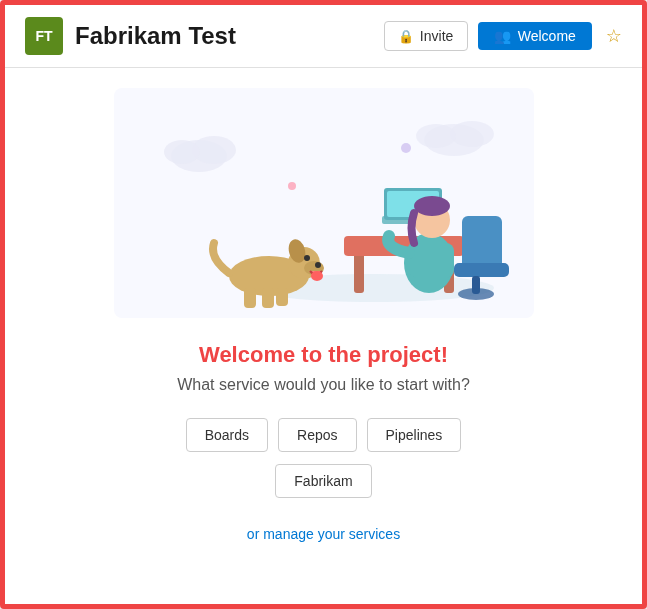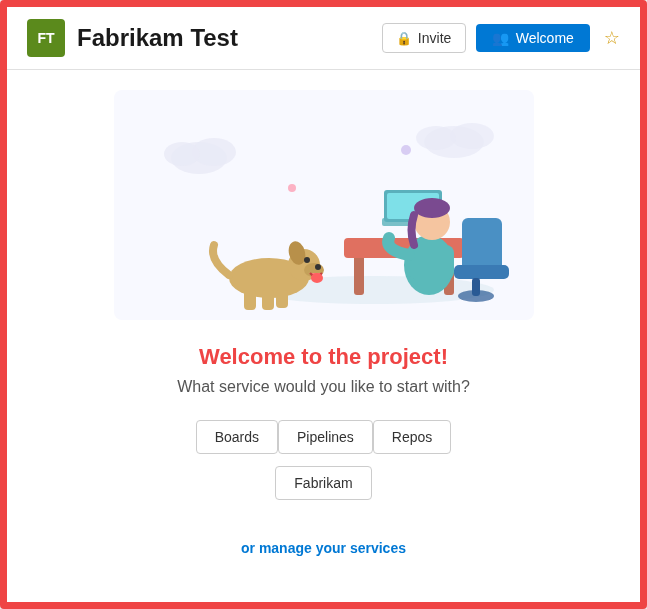--- a/index.html
+++ b/index.html
@@ -8,21 +8,21 @@
       background: #f5f5f5;
       display: flex;
       justify-content: center;
       align-items: center;
       min-height: 100vh;
     }
     .window {
       width: 647px;
       min-height: 609px;
       background: #fff;
-      border: 7px solid #ef4444;
+      border: 5px solid #ef4444;
       border-radius: 4px;
       overflow: hidden;
       box-shadow: 0 2px 8px rgba(0,0,0,0.1);
     }
     
     .header {
       display: flex;
       align-items: center;
       padding: 12px 20px;
       border-bottom: 1px solid #e0e0e0;
@@ -117,41 +117,41 @@
     }
     .welcome-subtitle {
       font-size: 16px;
       color: #555;
       margin-bottom: 24px;
       text-align: center;
     }
     
     .services-row {
       display: flex;
+      gap: 10px;
       margin-bottom: 12px;
       justify-content: center;
       flex-wrap: wrap;
     }
     .service-btn {
       padding: 8px 18px;
       border: 1px solid #ccc;
       background: #fff;
       border-radius: 4px;
       font-size: 14px;
       color: #333;
       cursor: pointer;
     }
     
     .manage-link {
-      margin-top: 28px;
+      margin-top: 16px;
       font-size: 14px;
       color: #0078d4;
       cursor: pointer;
       text-decoration: none;
-      font-weight: bold;
     }
   </style>
 </head>
 <body>
 
 <div class="window">
 
   <div class="header">
     <div class="avatar">FT</div>
     <span class="project-name">Fabrikam Test</span>
@@ -239,22 +239,22 @@
 
         <path d="M115 185 Q95 170 100 155" stroke="#d4b06a" stroke-width="8" fill="none" stroke-linecap="round"></path>
       </svg>
     </div>
 
     <h1 class="welcome-title">Welcome to the project!</h1>
     <p class="welcome-subtitle">What service would you like to start with?</p>
 
     <div class="services-row">
       <button class="service-btn">Boards</button>
+      <button class="service-btn">Repos</button>
       <button class="service-btn">Pipelines</button>
-      <button class="service-btn">Repos</button>
     </div>
 
     <div class="services-row">
       <button class="service-btn">Fabrikam</button>
     </div>
 
     <a class="manage-link" href="#">or manage your services</a>
   </div>
 </div>
 

